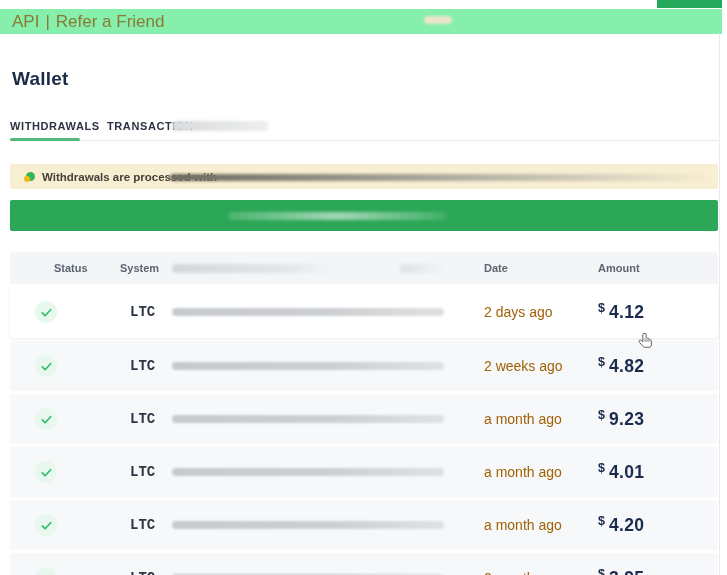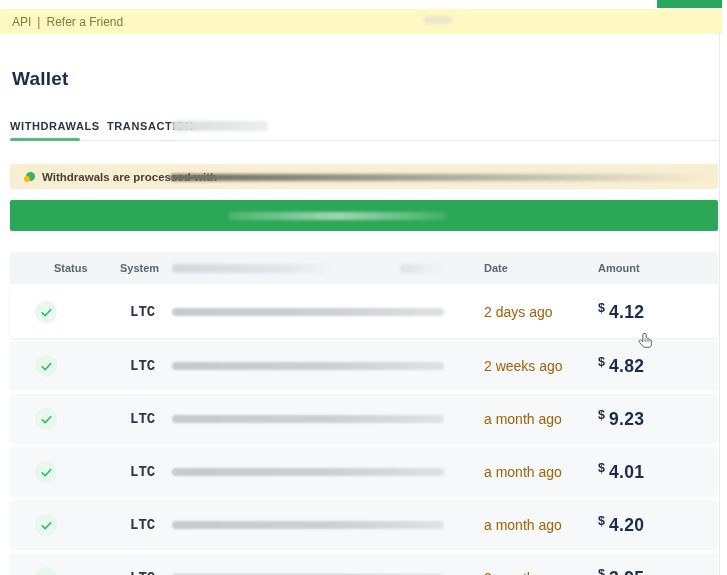--- a/index.html
+++ b/index.html
@@ -2,22 +2,22 @@
 <html><head>
 <meta charset="utf-8">
 <style>
   * { margin:0; padding:0; box-sizing:border-box; }
   html,body { width:727px; height:575px; overflow:hidden; background:#ffffff;
               font-family:"Liberation Sans", sans-serif; }
   .abs { position:absolute; }
 
   
   #top-green-strip { left:657px; top:0; width:65px; height:8px; background:#23a85c; }
-  #topbar { left:0; top:9px; width:722px; height:25px; background:#fef9c3;
-            display:flex; align-items:center; font-size:12px; color:#5f5526; }
+  #topbar { left:0; top:9px; width:722px; height:25px; background:#86efac;
+            display:flex; align-items:center; font-size:17px; color:#5f5526; }
   #topbar-left { margin-left:12px; display:flex; gap:6px; align-items:center; color:#8a7a35; }
   #topbar-left a { color:#8a7a35; text-decoration:none; cursor:pointer; }
   #topbar-right { margin-left:auto; margin-right:10px; display:flex; align-items:center;
                   gap:8px; color:#35332c; }
   .stat-label { font-weight:bold; }
   .stat-value { margin-left:2px; }
   .stat-group { display:flex; align-items:center; margin-left:14px; }
   #timer { display:flex; align-items:center; gap:3px; margin-left:16px; }
 
   

